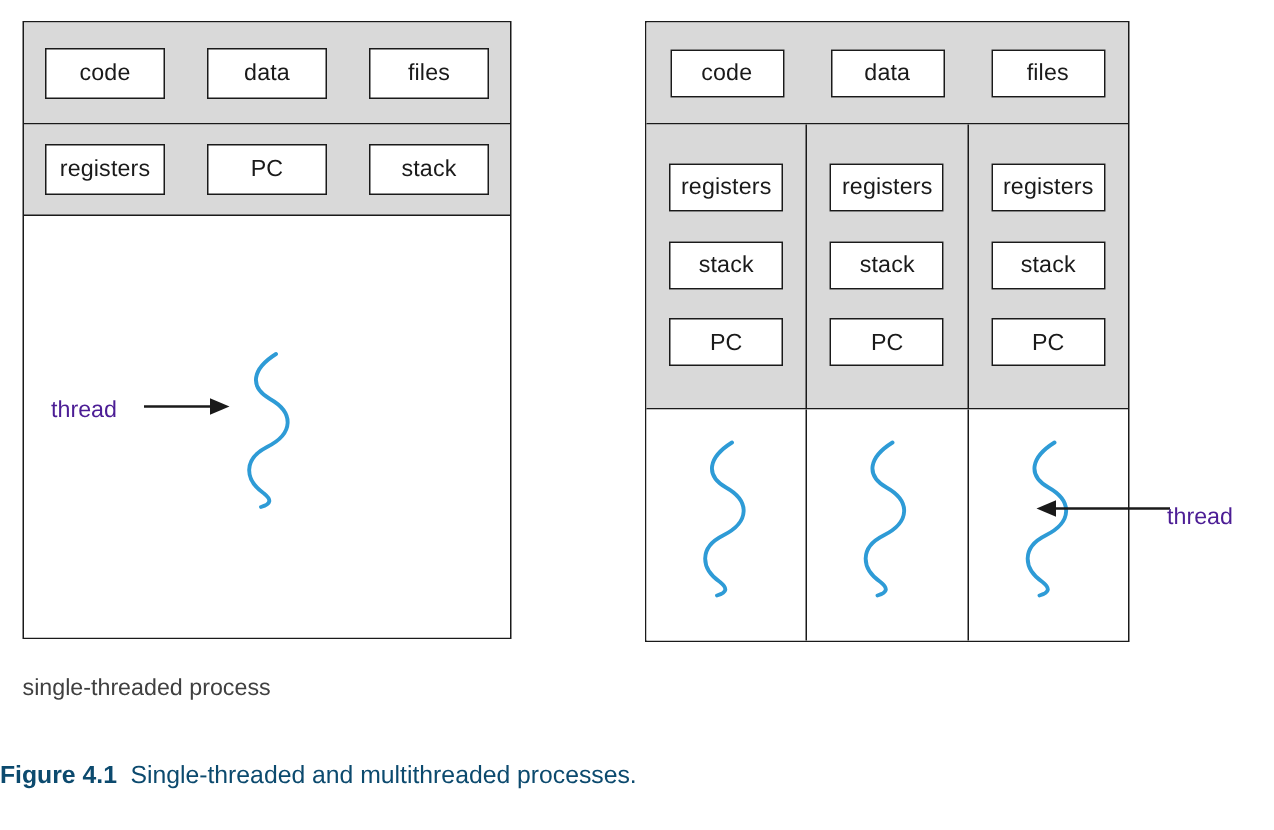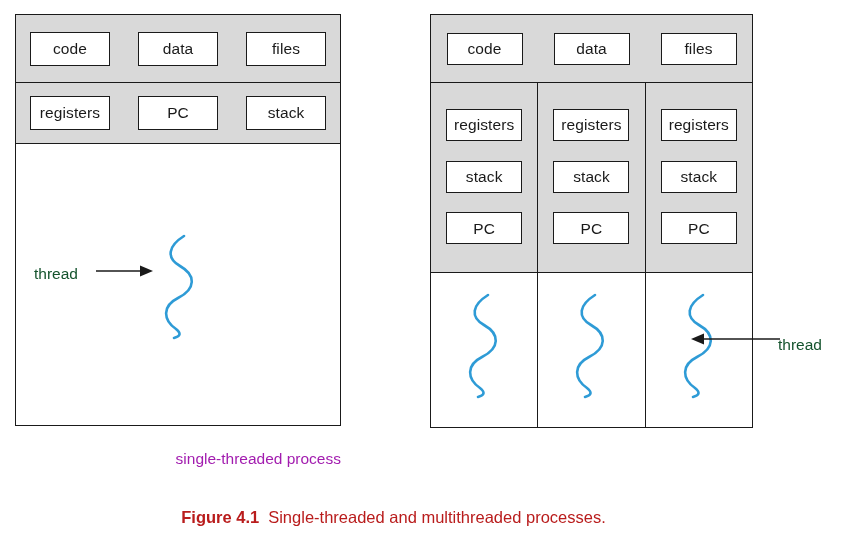--- a/index.html
+++ b/index.html
@@ -121,49 +121,48 @@
   }
   .wcol + .wcol { border-left: 1.6px solid #1a1a1a; }
 
   
   .squiggle { display: block; }
 
   
   .annot {
     position: absolute;
     font-size: 15.5px;
-    color: #14532d;
+    color: #4c1d95;
     white-space: nowrap;
     line-height: 1;
   }
   #thread-label-left  { left: 34px;  top: 266px; }
   #thread-label-right { left: 778px; top: 337px; }
 
   .annot-arrow { position: absolute; }
   #thread-arrow-left  { left: 96px;  top: 258px; }
   #thread-arrow-right { left: 690px; top: 326px; }
 
   
   .subcaption {
     position: absolute;
     font-size: 15.5px;
-    color: #a21caf;
+    color: #404040;
     white-space: nowrap;
-    text-align: right;
+    text-align: left;
   }
   #caption-single { left: 15px;  top: 450px; width: 326px; }
   #caption-multi  { left: 430px; top: 450px; width: 323px; }
 
   #figure-caption {
     position: absolute;
     left: 0; top: 508px;
     width: 787px;
-    text-align: center;
     font-size: 16.5px;
-    color: #b91c1c;
+    color: #0c4a6e;
     white-space: nowrap;
   }
   #figure-caption .fig-num {
     font-weight: bold;
     margin-right: 9px;
   }
 </style>
 </head>
 <body>
 

